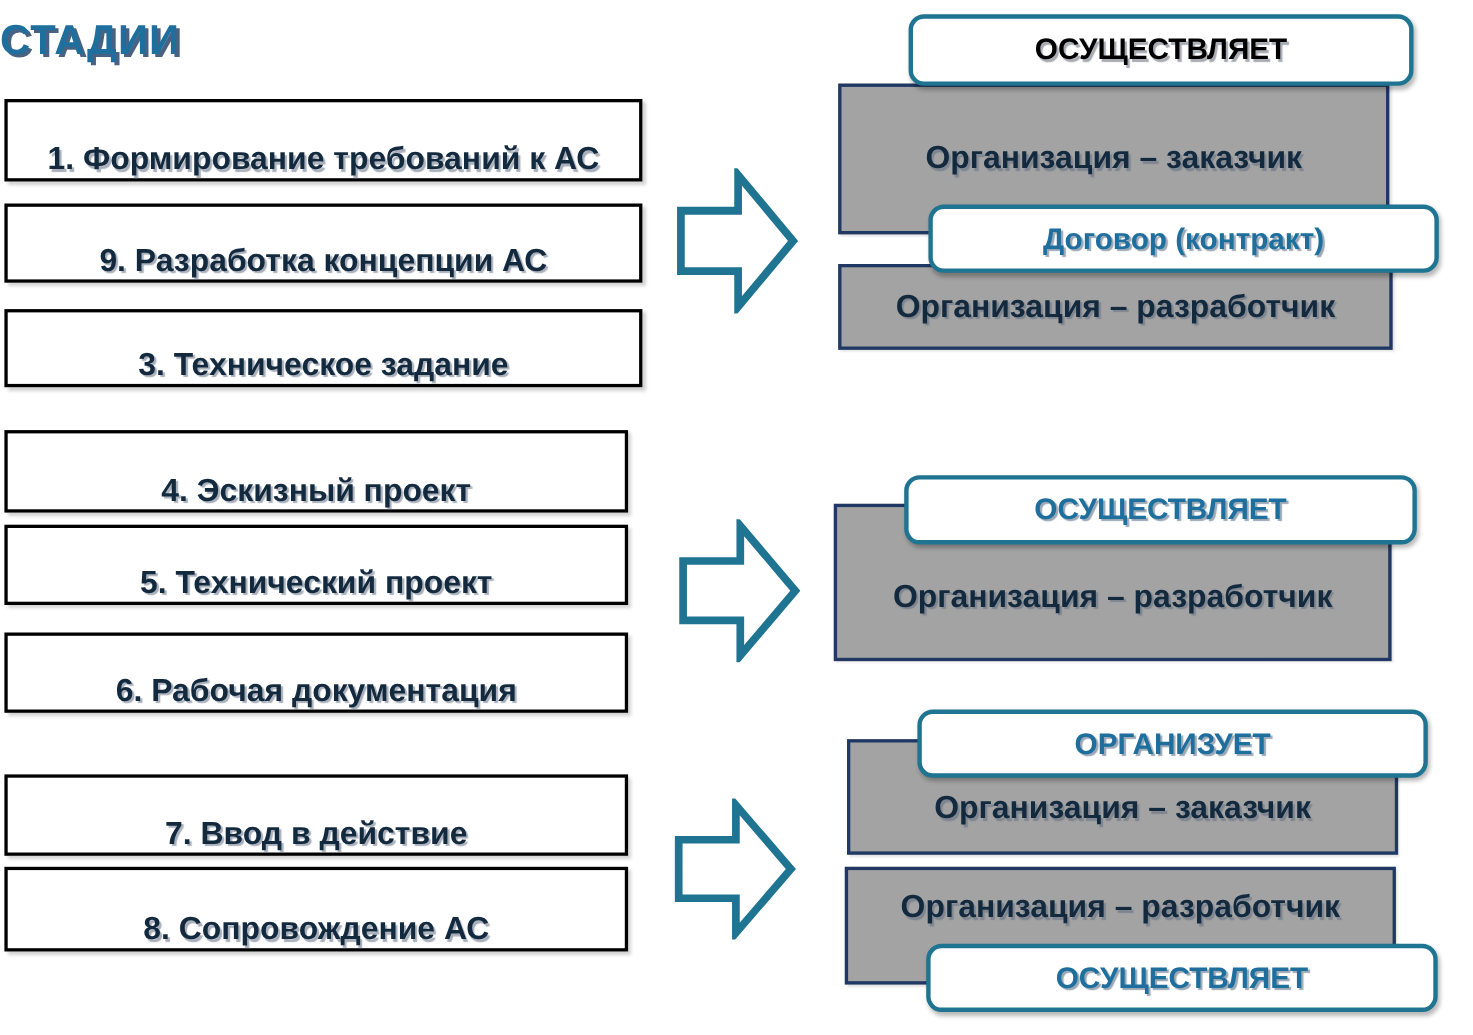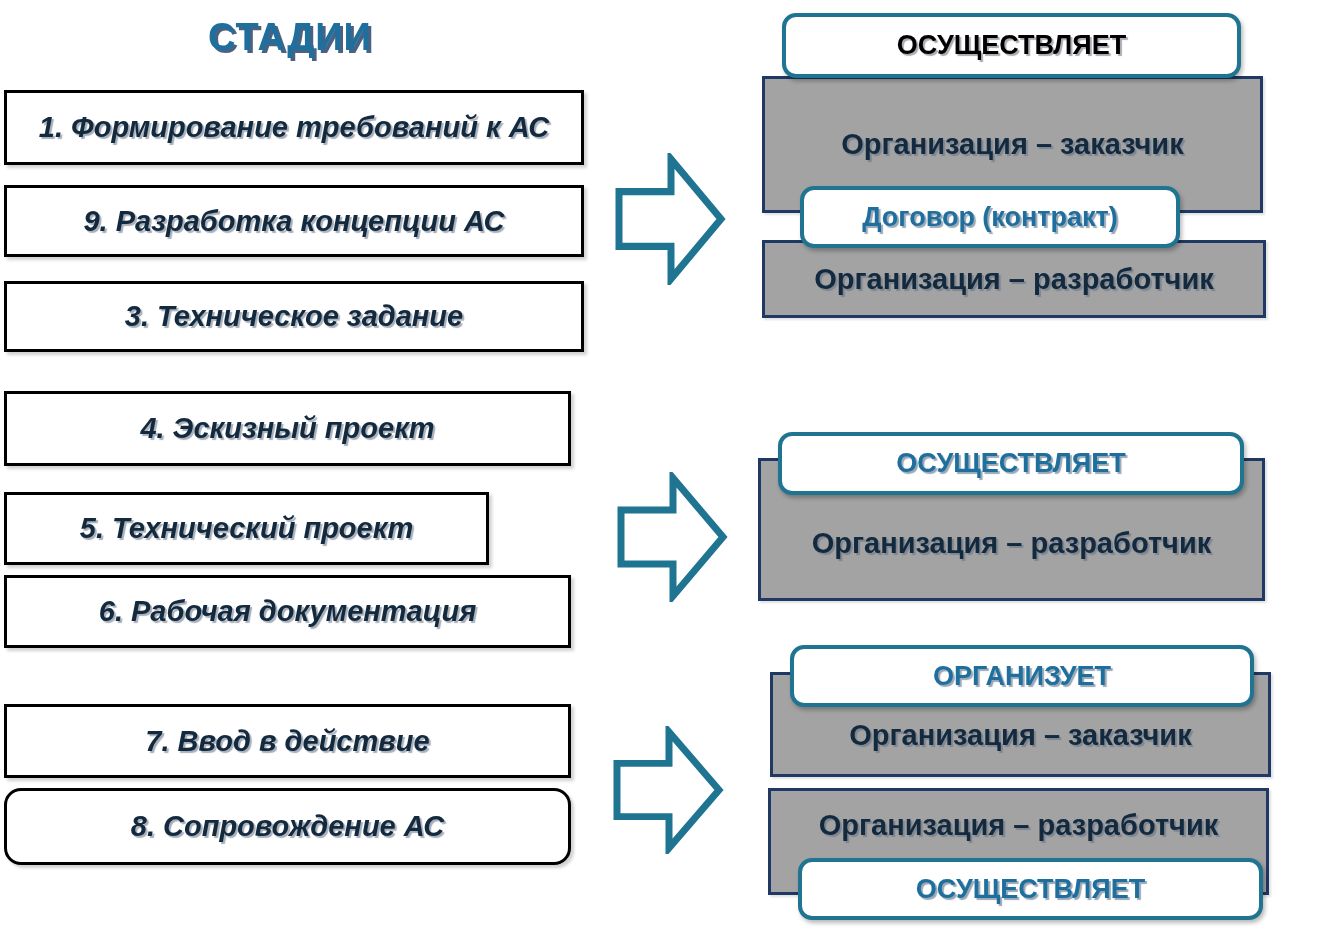--- a/index.html
+++ b/index.html
@@ -2,70 +2,70 @@
 <html style="--teal: #1F7492; --teal_title: #1E6F9E; --navy: #1F3864; --dark: #12293E;"><head>
 <meta charset="utf-8">
 <style>
   html,body{margin:0;padding:0;background:#fff;}
   #canvas{
     position:relative;width:1339px;height:941px;background:#ffffff;overflow:hidden;
     font-family:"Liberation Sans","DejaVu Sans",sans-serif;font-weight:bold;
   }
   
   .page-title{
-    position:absolute;left:0;top:16px;width:580px;text-align:center;
+    position:absolute;left:0;top:16px;width:580px;
     font-size:38px;letter-spacing:1px;color:var(--teal_title);
     text-shadow:3px 3px 0 rgba(23,54,93,.78);
   }
   .stage-box{
     position:absolute;left:4px;background:#fff;border:3px solid #000;
-    display:flex;align-items:center;justify-content:center;box-sizing:border-box;
+    display:flex;align-items:flex-end;justify-content:center;box-sizing:border-box;
     box-shadow:3px 3px 3px rgba(0,0,0,.18);
-    font-style:italic;
   }
   .stage-box span{
     font-size:29px;color:var(--dark);white-space:nowrap;
     text-shadow:2px 2px 1px rgba(96,110,130,.55);
   }
   .s1{top:90px;width:580px;height:75px;}
   .s2{top:185px;width:580px;height:72px;}
   .s3{top:281px;width:580px;height:71px;}
   .s4{top:391px;width:567px;height:75px;}
-  .s5{top:492px;width:485px;height:73px;}
+  .s5{top:477px;width:567px;height:73px;}
   .s6{top:575px;width:567px;height:73px;}
   .s7{top:704px;width:567px;height:74px;}
-  .s8{top:788px;width:567px;height:77px;border-radius:17px;}
+  .s8{top:788px;width:567px;height:77px;}
   
   .arrow{position:absolute;width:112px;}
   .arrow polygon{fill:#fff;stroke:var(--teal);stroke-width:7;stroke-linejoin:miter;}
   .a1{left:614px;top:153px;height:132px;}
   .a2{left:616px;top:472px;height:130px;}
   .a3{left:612px;top:726px;height:128px;}
   
   .rect{
     position:absolute;background:#a3a3a3;border:3px solid var(--navy);box-sizing:border-box;
     display:flex;align-items:center;justify-content:center;z-index:1;
     box-shadow:2px 2px 2px rgba(0,0,0,.12);
   }
   .rect span{
     font-size:29px;color:var(--dark);white-space:nowrap;
     text-shadow:2px 2px 1px rgba(96,110,130,.55);
   }
   .pill{
     position:absolute;background:#fff;border:4px solid var(--teal);border-radius:14px;
     box-sizing:border-box;display:flex;align-items:center;justify-content:center;z-index:2;
     box-shadow:2px 3px 4px rgba(0,0,0,.28);
+    margin-left:44px;
   }
   .pill span{font-size:27px;white-space:nowrap;}
   .pill .black-label{color:#000;text-shadow:2px 2px 1px rgba(110,115,125,.6);}
   .pill .teal-label{color:var(--teal_title);text-shadow:2px 2px 1px rgba(30,60,90,.45);}
   
   .g1-header{left:782px;top:13px;width:459px;height:65px;}
   .g1-rectA{left:762px;top:76px;width:501px;height:137px;}
-  .g1-contract{left:800px;top:186px;width:380px;height:62px;}
+  .g1-contract{left:800px;top:186px;width:464px;height:62px;}
   .g1-rectB{left:762px;top:240px;width:504px;height:78px;}
   
   .g2-header{left:778px;top:432px;width:466px;height:63px;}
   .g2-rect{left:758px;top:458px;width:507px;height:143px;align-items:flex-end;}
   .g2-rect span{margin-bottom:38px;}
   
   .g3-header{left:790px;top:645px;width:464px;height:62px;}
   .g3-rectC{left:770px;top:672px;width:501px;height:105px;padding-top:22px;}
   .g3-rectD{left:768px;top:788px;width:501px;height:107px;padding-bottom:32px;}
   .g3-footer{left:798px;top:858px;width:465px;height:62px;}

